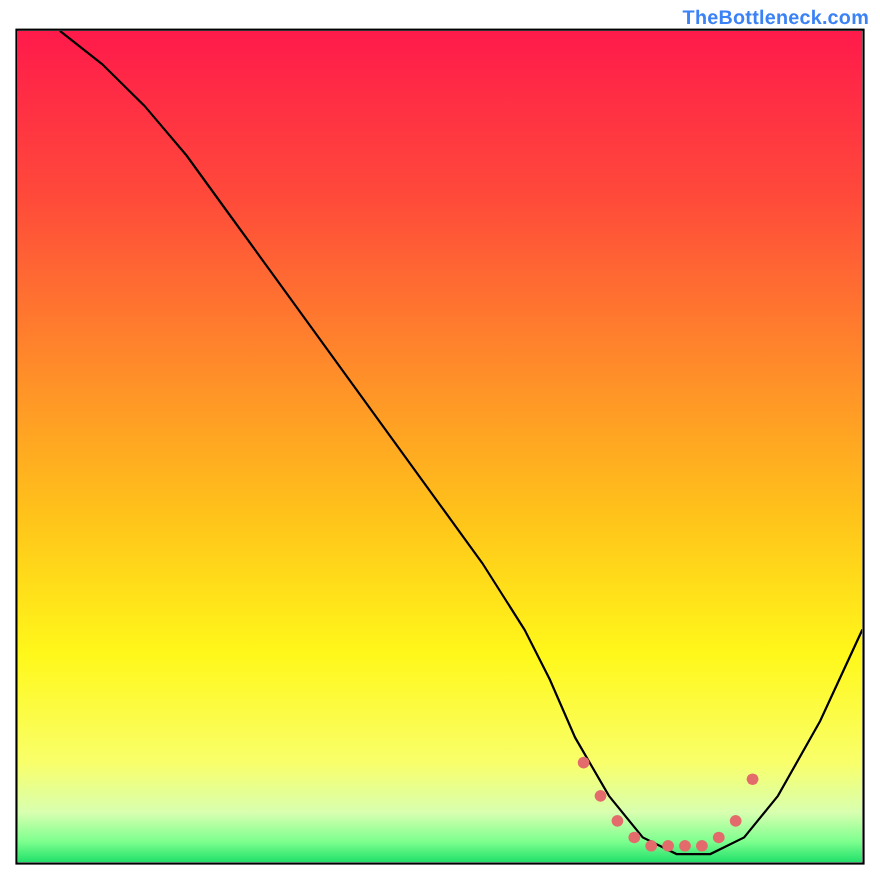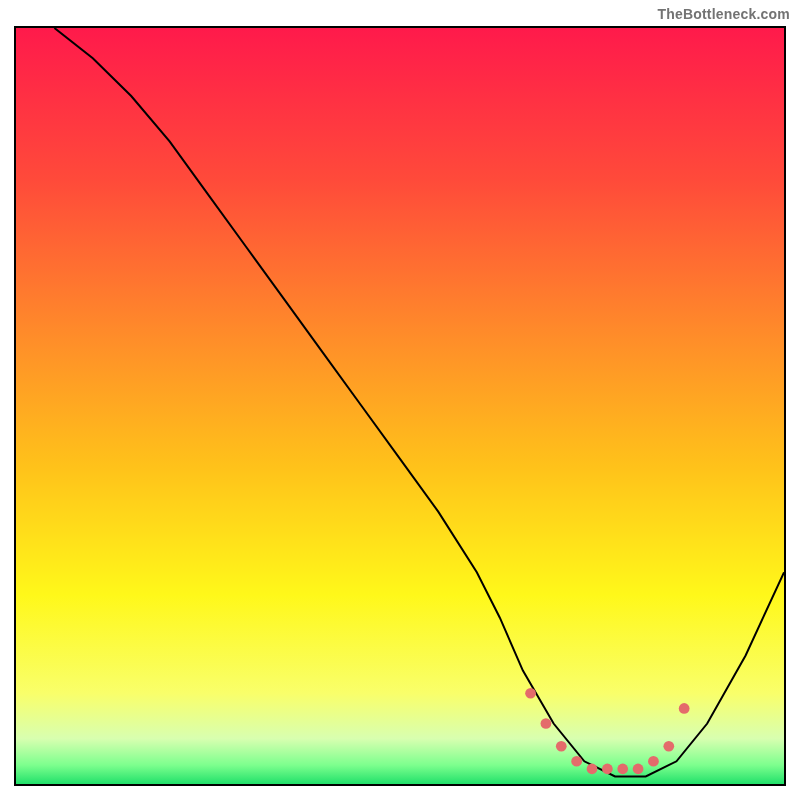--- a/index.html
+++ b/index.html
@@ -13,23 +13,23 @@
   .chart-wrap {
     position: relative;
     width: 800px;
     height: 800px;
     background: #ffffff;
   }
   .attribution {
     position: absolute;
     top: 6px;
     right: 10px;
-    font-size: 14px;
+    font-size: 18px;
     font-weight: bold;
-    color: #737373;
+    color: #3b82f6;
     letter-spacing: 0.2px;
   }
   .plot-outer {
     position: absolute;
     left: 14px;
     top: 26px;
     width: 772px;
     height: 760px;
     background: #ffffff;
     border: 2px solid #000000;

